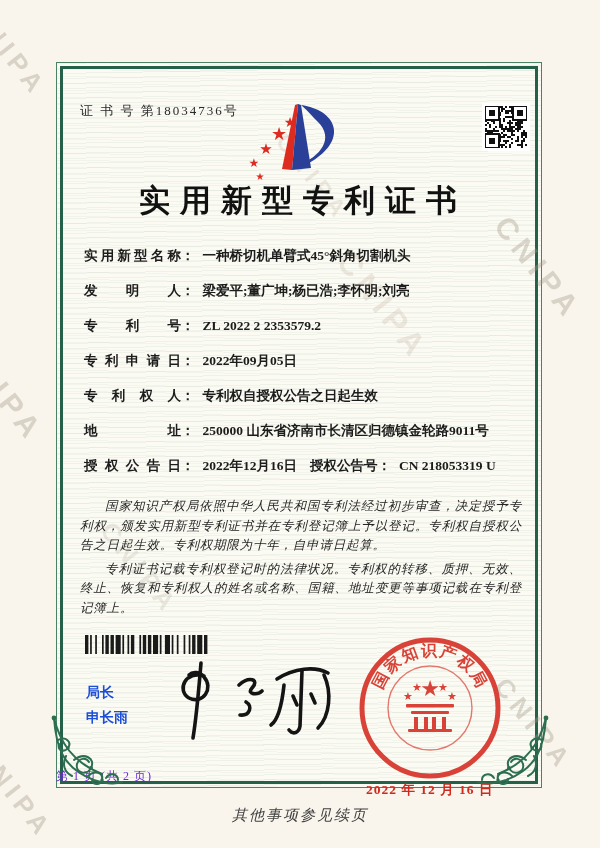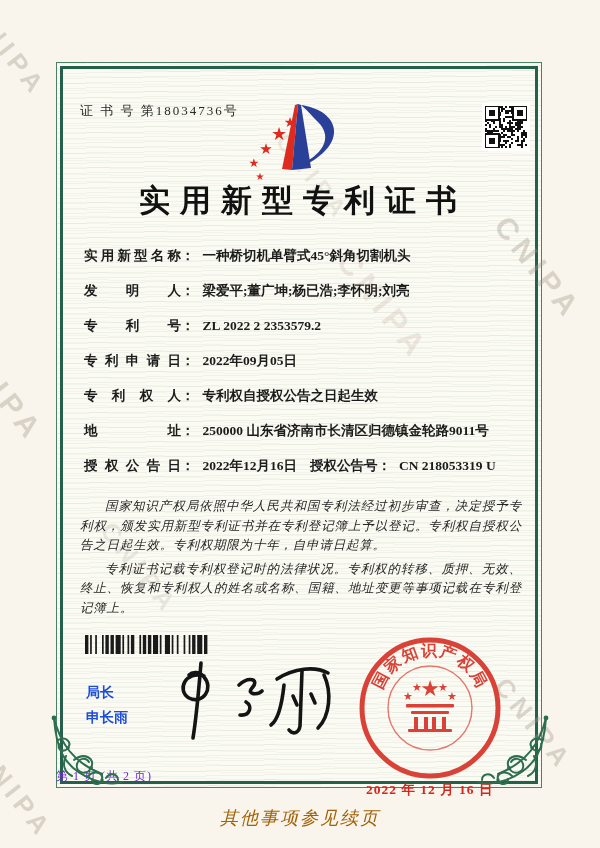--- a/index.html
+++ b/index.html
@@ -76,21 +76,21 @@
   .seal-date{
     position:absolute;left:366px;top:753px;z-index:6;
     font-size:13.5px;font-weight:bold;letter-spacing:1px;color:#cf2a1f;margin-top:28px;
   }
   .page-num{
     position:absolute;left:56px;top:768px;width:484px;z-index:3;
     text-align:left;font-size:12px;letter-spacing:1px;color:#6d28d9;
   }
   .continue-note{
     position:absolute;left:0;top:806px;width:600px;z-index:3;
-    text-align:center;font-size:18px;font-style:italic;letter-spacing:2px;color:#a16207;
+    text-align:center;font-size:15px;font-style:italic;letter-spacing:2px;color:#404040;
   }
 </style>
 </head>
 <body>
 
 <div class="page">
 
   <span class="wm wm1">CNIPA</span>
   <span class="wm wm2">CNIPA</span>
   <span class="wm wm3">CNIPA</span>

